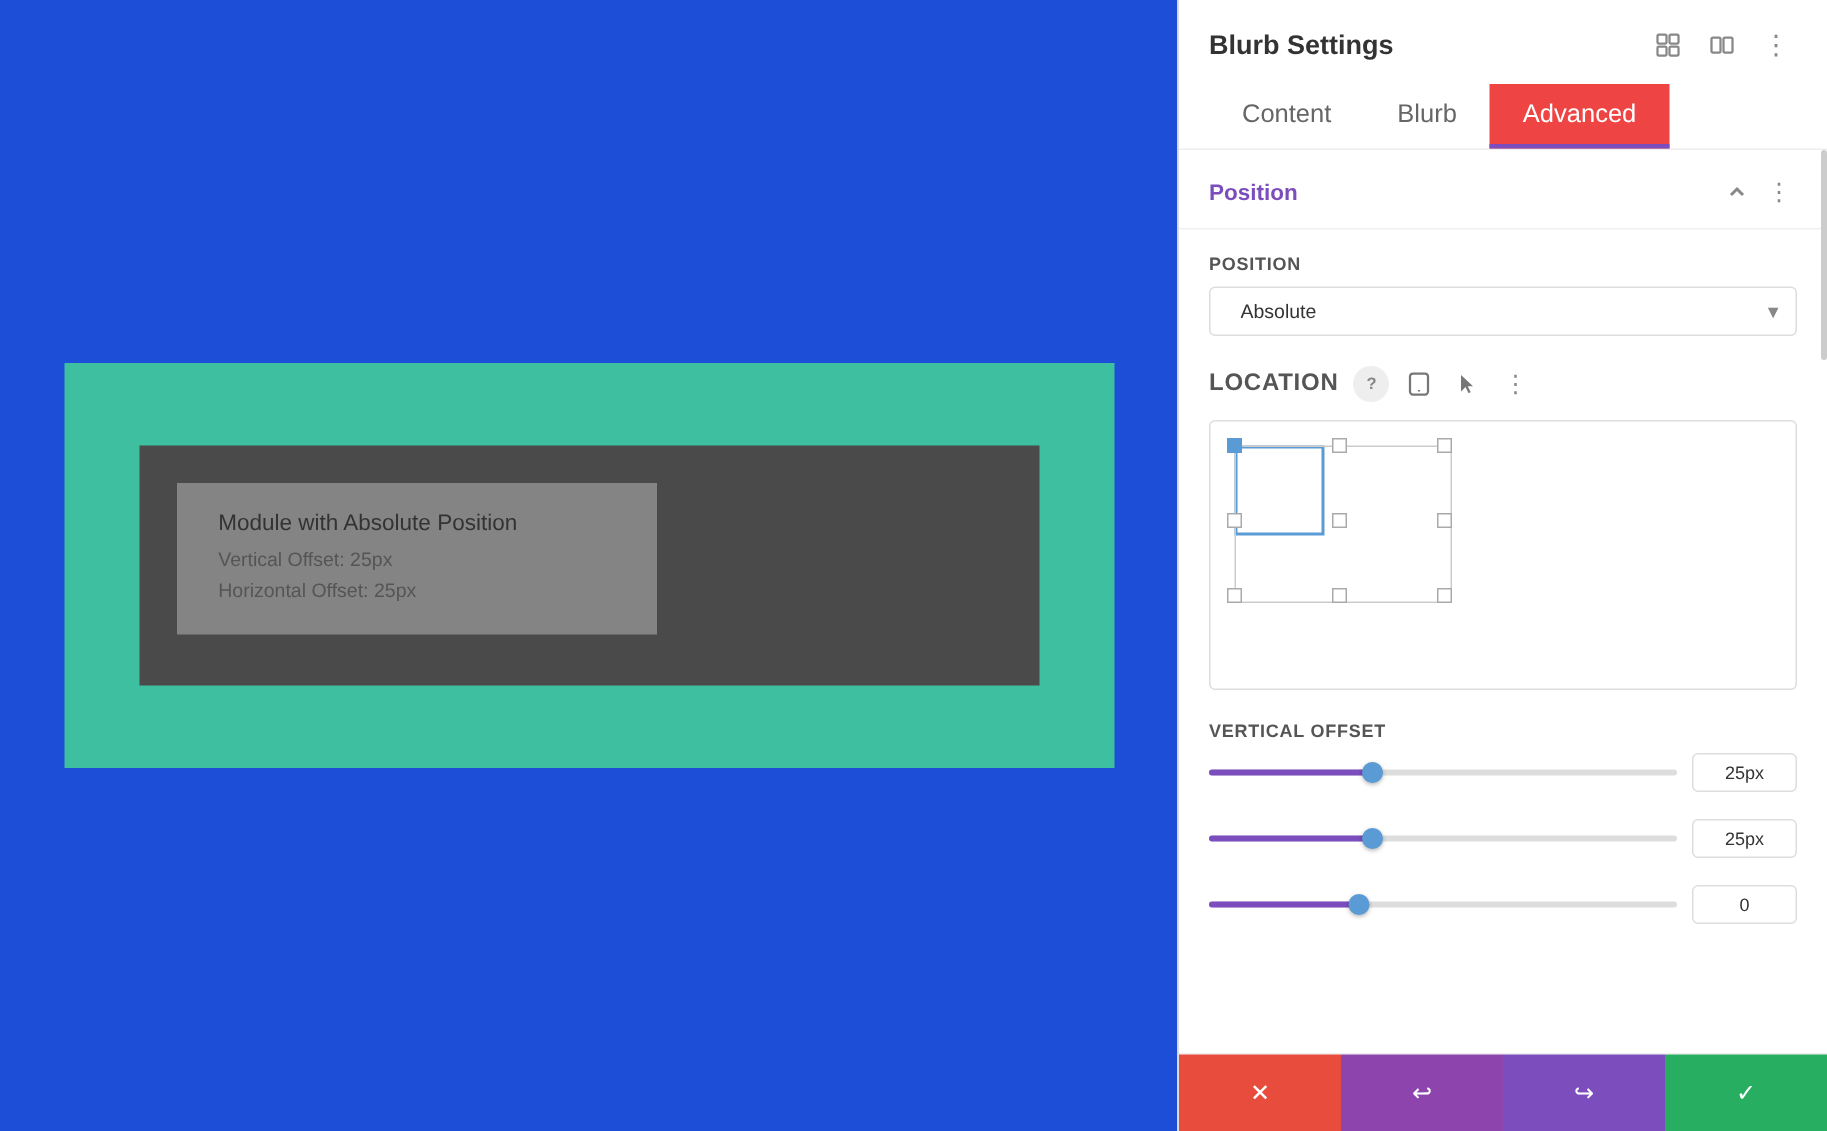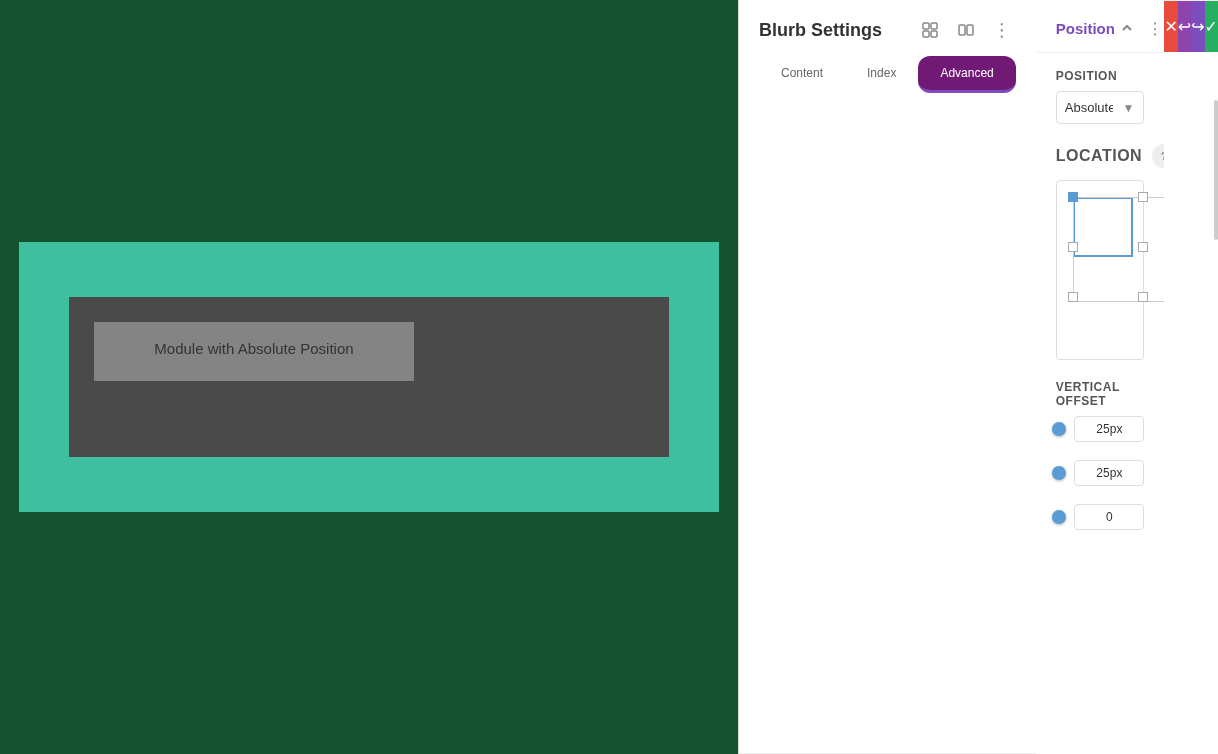--- a/index.html
+++ b/index.html
@@ -8,27 +8,26 @@
       background: #f0f0f0;
       display: flex;
       width: 1218px;
       height: 754px;
       overflow: hidden;
     }
 
     
     .canvas-area {
       flex: 1;
-      background: #14532d;
+      background: #1d4ed8;
       display: flex;
       align-items: center;
       justify-content: center;
       position: relative;
       overflow: hidden;
-      text-align: center;
     }
 
     .outer-box {
       background: #3dbfa0;
       width: 700px;
       height: 270px;
       display: flex;
       align-items: center;
       justify-content: center;
       position: relative;
@@ -61,23 +60,24 @@
     }
 
     .module-offset {
       font-size: 13px;
       color: #555;
       line-height: 1.6;
     }
 
     
     .settings-panel {
-      width: 480px;
+      width: 433px;
       background: #fff;
       display: flex;
+      flex-direction: column;
       border-left: 1px solid #ddd;
       position: relative;
     }
 
     .panel-header {
       background: #fff;
       padding: 16px 20px 0 20px;
       border-bottom: 1px solid #eee;
     }
 
@@ -112,32 +112,32 @@
       border-radius: 3px;
     }
 
     .tabs-row {
       display: flex;
       gap: 0;
     }
 
     .tab {
       padding: 10px 22px;
-      font-size: 12px;
+      font-size: 17px;
       font-weight: 500;
       color: #666;
       cursor: pointer;
       border-bottom: 3px solid transparent;
       transition: all 0.2s;
     }
 
     .tab.active {
       color: #fff;
-      background: #701a75;
-      border-radius: 12px;
+      background: #ef4444;
+      border-radius: 0;
       border-bottom-color: #7c4dbd;
     }
 
     
     .panel-content {
       flex: 1;
       overflow-y: auto;
       padding: 0;
     }
 
@@ -186,21 +186,21 @@
     }
 
     
     .select-wrapper {
       position: relative;
       margin-bottom: 20px;
     }
 
     .select-field {
       width: 100%;
-      padding: 8px 30px 8px 8px;
+      padding: 8px 30px 8px 20px;
       border: 1px solid #ddd;
       border-radius: 4px;
       background: #fff;
       font-size: 13px;
       color: #333;
       appearance: none;
       cursor: pointer;
     }
 
     .select-arrow {
@@ -361,20 +361,22 @@
     }
   </style>
 </head>
 <body>
 
 <div class="canvas-area">
   <div class="outer-box">
     <div class="inner-box">
       <div class="module-box">
         <div class="module-title">Module with Absolute Position</div>
+        <div class="module-offset">Vertical Offset: 25px</div>
+        <div class="module-offset">Horizontal Offset: 25px</div>
       </div>
     </div>
   </div>
 </div>
 
 <div class="settings-panel">
 
   <div class="panel-header">
     <div class="panel-title-row">
       <span class="panel-title">Blurb Settings</span>
@@ -393,21 +395,21 @@
             <rect x="9" y="3" width="6" height="10" rx="1"></rect>
           </svg>
         </div>
         <div class="panel-icon-btn">
           <span style="font-size:18px;color:#888;line-height:1">⋮</span>
         </div>
       </div>
     </div>
     <div class="tabs-row">
       <div class="tab">Content</div>
-      <div class="tab">Index</div>
+      <div class="tab">Blurb</div>
       <div class="tab active">Advanced</div>
     </div>
   </div>
 
   <div class="panel-content">
 
     <div class="section-header">
       <span class="section-title">Position</span>
       <div class="section-actions">
         <div class="section-action-btn">

